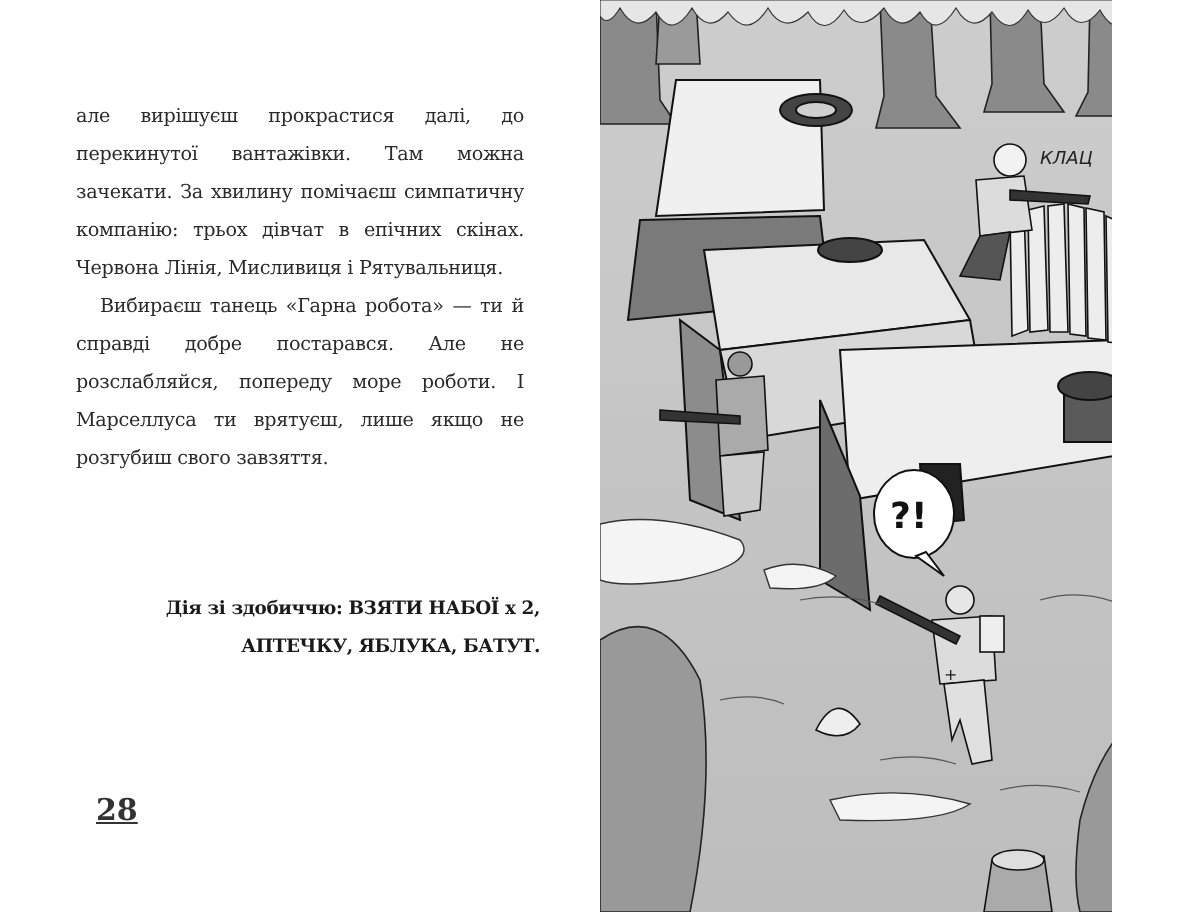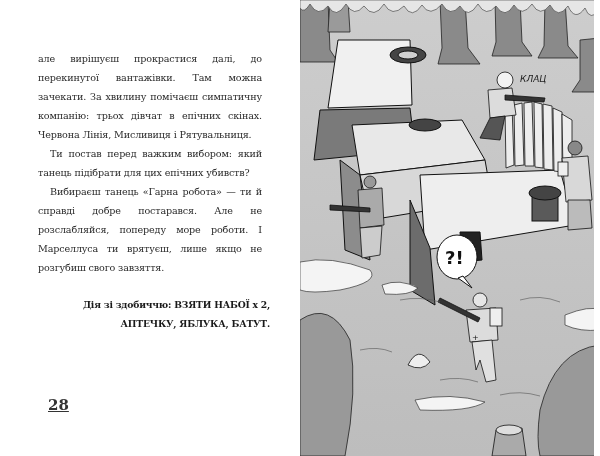--- a/index.html
+++ b/index.html
@@ -25,34 +25,33 @@
     position: absolute; left: 38px; top: 295px; width: 232px;
     font-size: 9.2px; line-height: 19.3px; color: #1a1a1a; font-weight: bold;
     letter-spacing: -0.2px;
   }
   .action-line { margin: 0; text-align: right; }
   .page-number {
     position: absolute; left: 48px; top: 396px;
     font-size: 15px; font-weight: bold; color: #333; text-decoration: underline;
   }
   .page-right {
-    width: 294px; height: 456px; position: relative; overflow: hidden;
+    width: 256px; height: 456px; position: relative; overflow: hidden;
     background: #c2410c;
   }
   .page-right svg { position: absolute; left: 0; top: 0; }
 </style>
 </head>
 <body>
 
 <div class="spread">
 
   <div class="page-left">
     <div class="text-block">
       <p class="para cont">але вирішуєш прокрастися далі, до перекинутої вантажівки. Там можна зачекати. За хвилину помічаєш симпатичну компанію: трьох дівчат в епічних скінах. Червона Лінія, Мисливиця і Рятувальниця.</p>
-      <p class="para indent">Ти постав перед важким вибором: який танець підібрати для цих епічних убивств?</p>
       <p class="para indent">Вибираєш танець «Гарна робота» — ти й справді добре постарався. Але не розслабляйся, попереду море роботи. І Марселлуса ти врятуєш, лише якщо не розгубиш свого завзяття.</p>
     </div>
 
     <div class="action-block">
       <p class="action-line">Дія зі здобиччю: ВЗЯТИ НАБОЇ х 2, АПТЕЧКУ, ЯБЛУКА, БАТУТ.</p>
     </div>
 
     <div class="page-number">28</div>
   </div>
 

